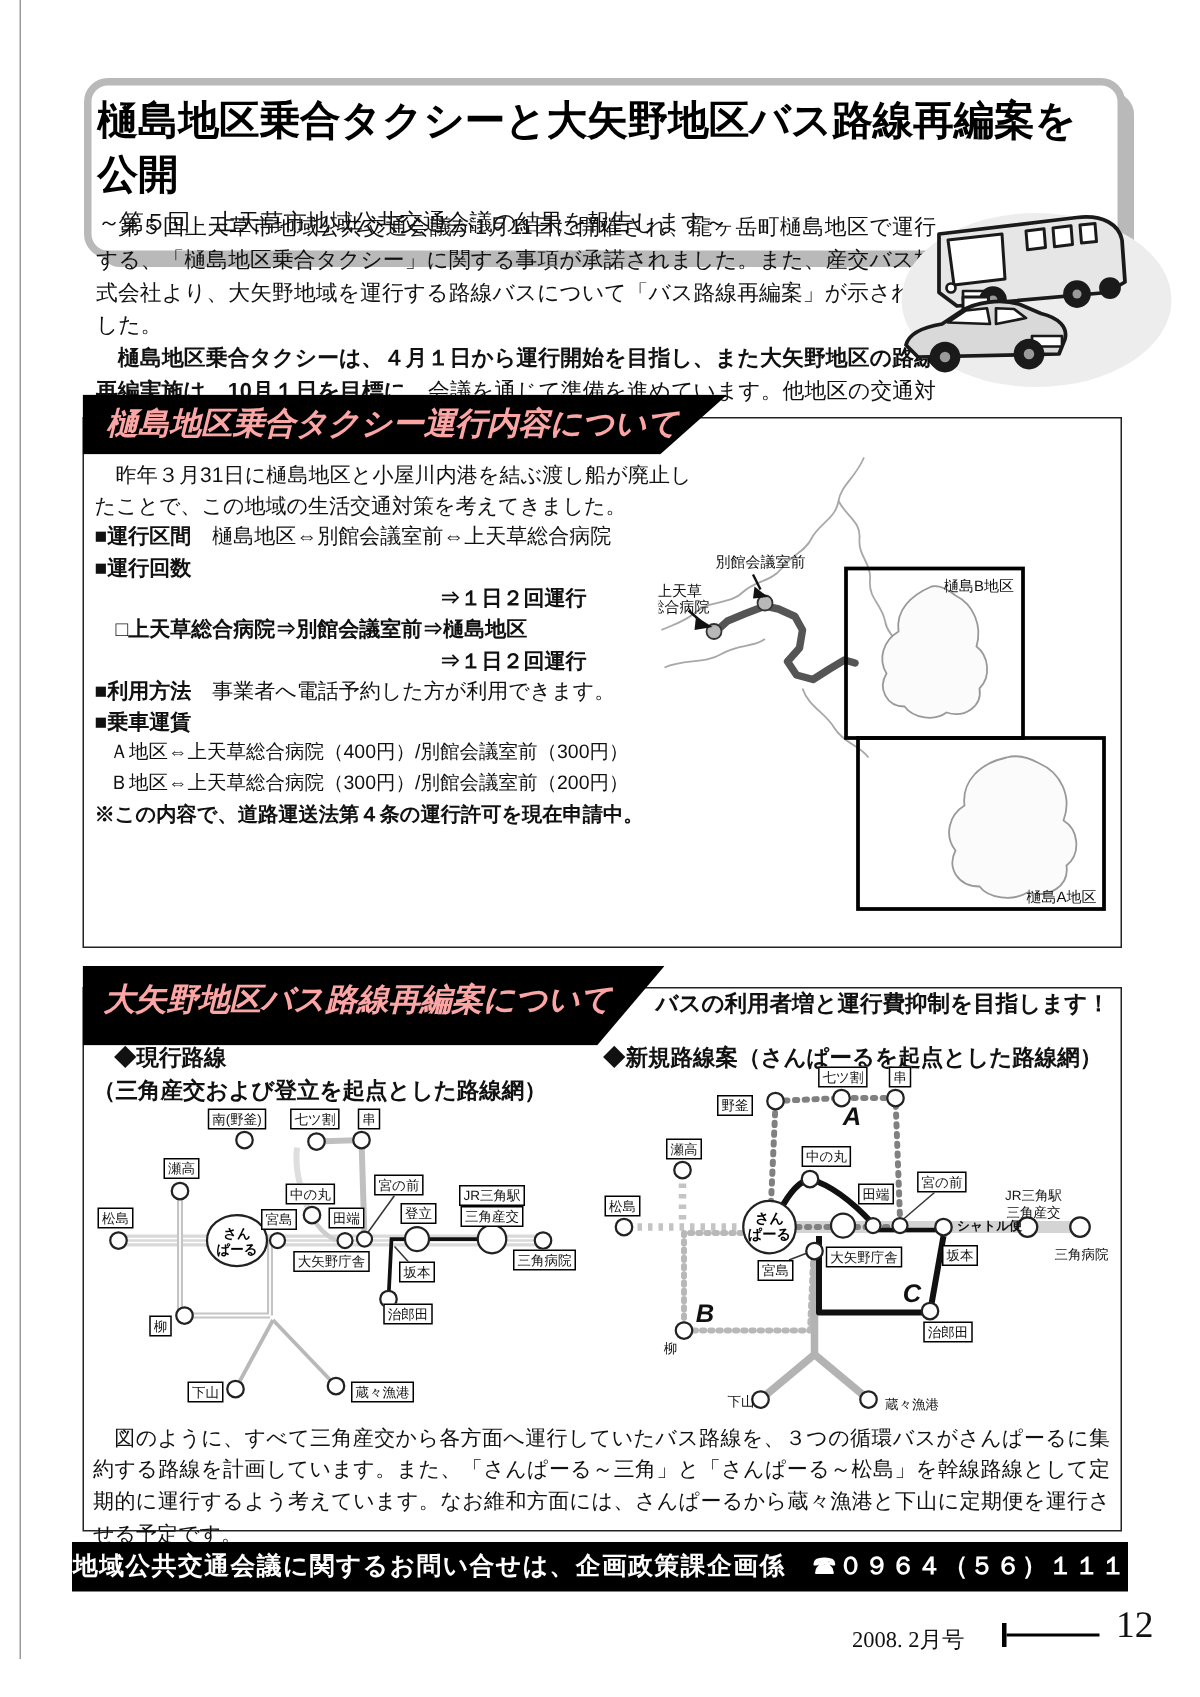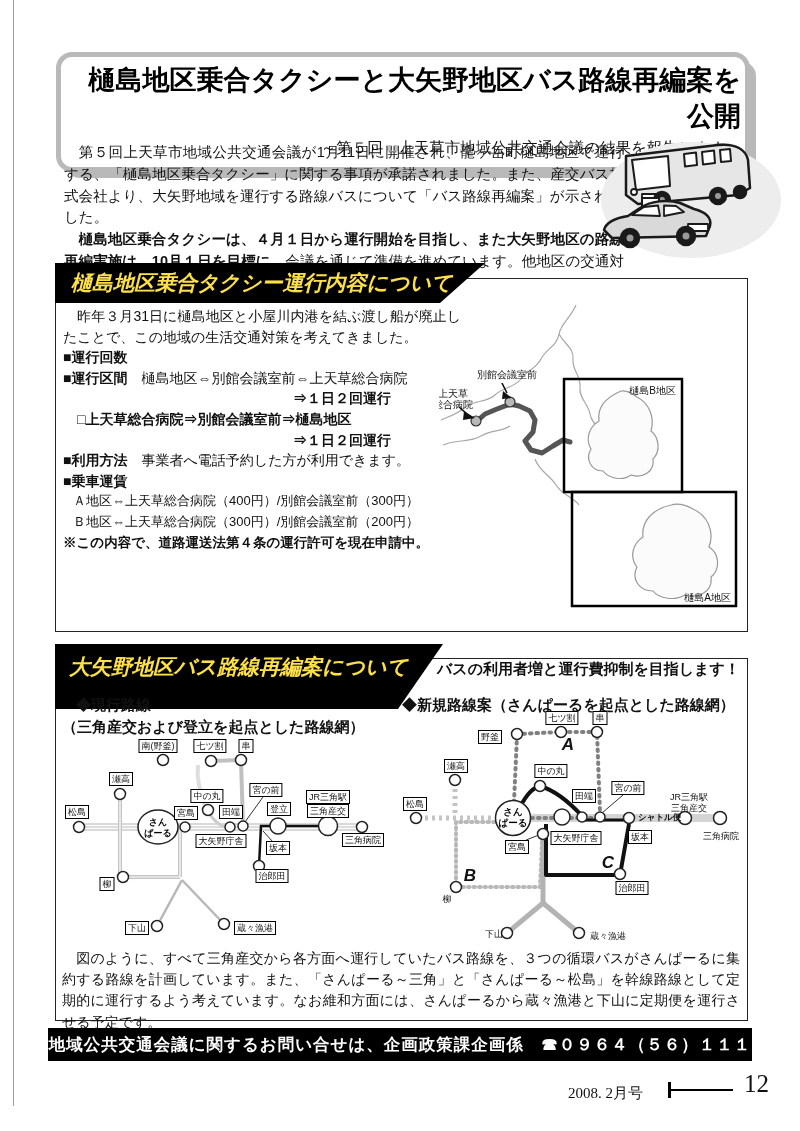--- a/index.html
+++ b/index.html
@@ -3,38 +3,38 @@
 <meta charset="utf-8">
 <style>
   html,body{margin:0;padding:0}
   body{width:800px;height:1131px;background:#fff;position:relative;overflow:hidden;
        font-family:"Liberation Sans",sans-serif;color:#111}
   .abs{position:absolute}
   .page-rule{left:13px;top:0;width:1px;height:1106px;background:#9a9a9a}
 
   
   .title-bubble{left:56px;top:52px;width:676px;border:5px solid #b9b9b9;border-radius:16px;
-    background:#fff;box-shadow:8px 8px 0 -2px #b9b9b9;text-align:right;padding:5px 4px 8px}
+    background:#fff;box-shadow:8px 8px 0 -2px #b9b9b9;text-align:left;padding:5px 4px 8px}
   .title-main{font-size:27px;font-weight:bold;letter-spacing:0;color:#000}
   .title-sub{font-size:15.5px;font-weight:normal;margin-top:4px}
 
   
   .intro{left:64px;top:142px;width:560px;font-size:14.5px;line-height:21.8px;text-align:justify}
   .intro p{margin:0}
   .b{font-weight:bold}
   .vehicles{left:596px;top:136px;width:190px;height:128px}
 
   
   .sec{border:1.5px solid #222;background:#fff}
   #sec1{left:55px;top:278px;width:691px;height:352px}
   #sec2{left:55px;top:658px;width:691px;height:361px}
-  .banner{background:#000;color:#fde047;font-weight:bold;font-style:italic;
+  .banner{background:#000;color:#fca5a5;font-weight:bold;font-style:italic;
     clip-path:polygon(0 0,100% 0,calc(100% - 45px) 100%,0 100%)}
   #banner1{left:55px;top:263px;width:414px;height:40px;font-size:21px;line-height:40px;padding-left:16px}
-  #banner2{left:55px;top:644px;width:374px;height:65px;font-size:21px;line-height:46px;padding-left:14px}
+  #banner2{left:55px;top:644px;width:374px;height:53px;font-size:21px;line-height:46px;padding-left:14px}
 
   
   .s1col{left:63px;top:306px;width:398px;font-size:14px;line-height:20.6px}
   .s1col p{margin:0;text-align:justify}
   .li{font-weight:bold}
   .li .v{font-weight:normal}
   .ind{padding-left:14px;font-weight:bold}
   .freq{padding-left:230px;font-weight:bold}
   .fare{padding-left:10px;font-size:13px}
   .note{font-weight:bold;font-size:13.5px}
@@ -110,22 +110,22 @@
   </g>
 </svg>
 
 <div class="abs sec" id="sec1"></div>
 <div class="abs banner" id="banner1">
   <span>樋島地区乗合タクシー運行内容について</span>
 </div>
 
 <div class="abs s1col">
   <p>　昨年３月31日に樋島地区と小屋川内港を結ぶ渡し船が廃止したことで、この地域の生活交通対策を考えてきました。</p>
+  <p class="li"><span>■運行区間</span>　<span class="v">樋島地区⇔別館会議室前⇔上天草総合病院</span></p>
   <p class="li">■運行回数</p>
-  <p class="li"><span>■運行区間</span>　<span class="v">樋島地区⇔別館会議室前⇔上天草総合病院</span></p>
   <p class="freq">⇒１日２回運行</p>
   <p class="ind">□上天草総合病院⇒別館会議室前⇒樋島地区</p>
   <p class="freq">⇒１日２回運行</p>
   <p class="li"><span>■利用方法</span>　<span class="v">事業者へ電話予約した方が利用できます。</span></p>
   <p class="li">■乗車運賃</p>
   <p class="fare">Ａ地区⇔上天草総合病院（400円）/別館会議室前（300円）</p>
   <p class="fare">Ｂ地区⇔上天草総合病院（300円）/別館会議室前（200円）</p>
   <p class="note">※この内容で、道路運送法第４条の運行許可を現在申請中。</p>
 </div>
 

